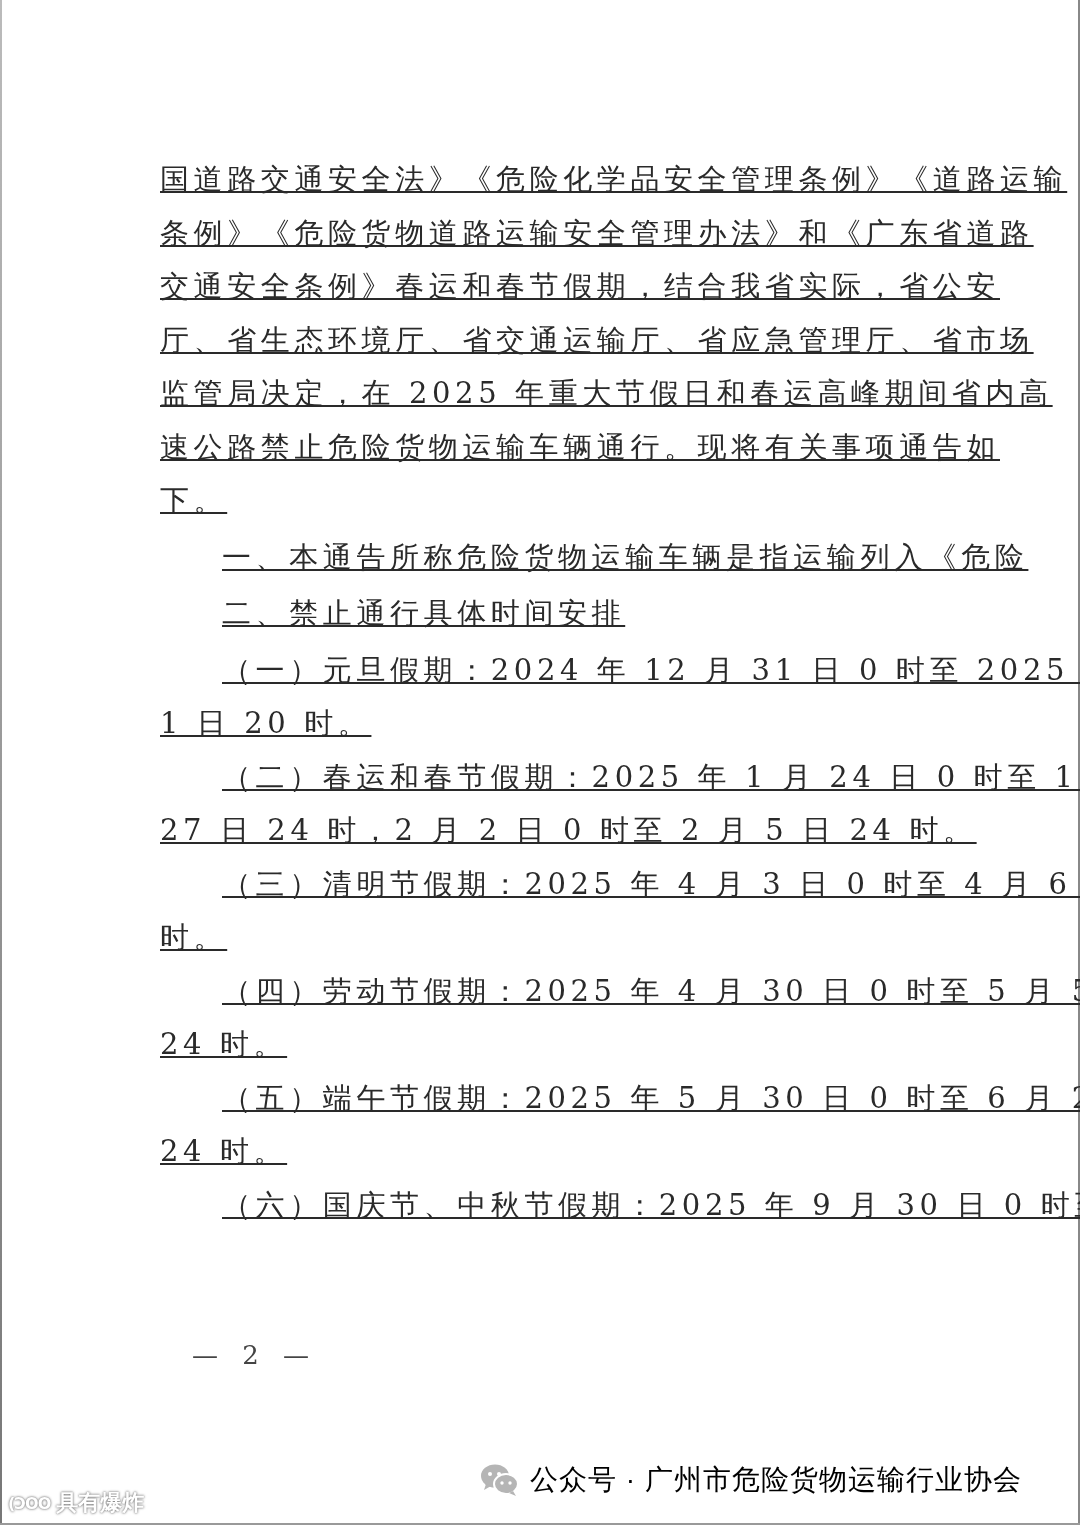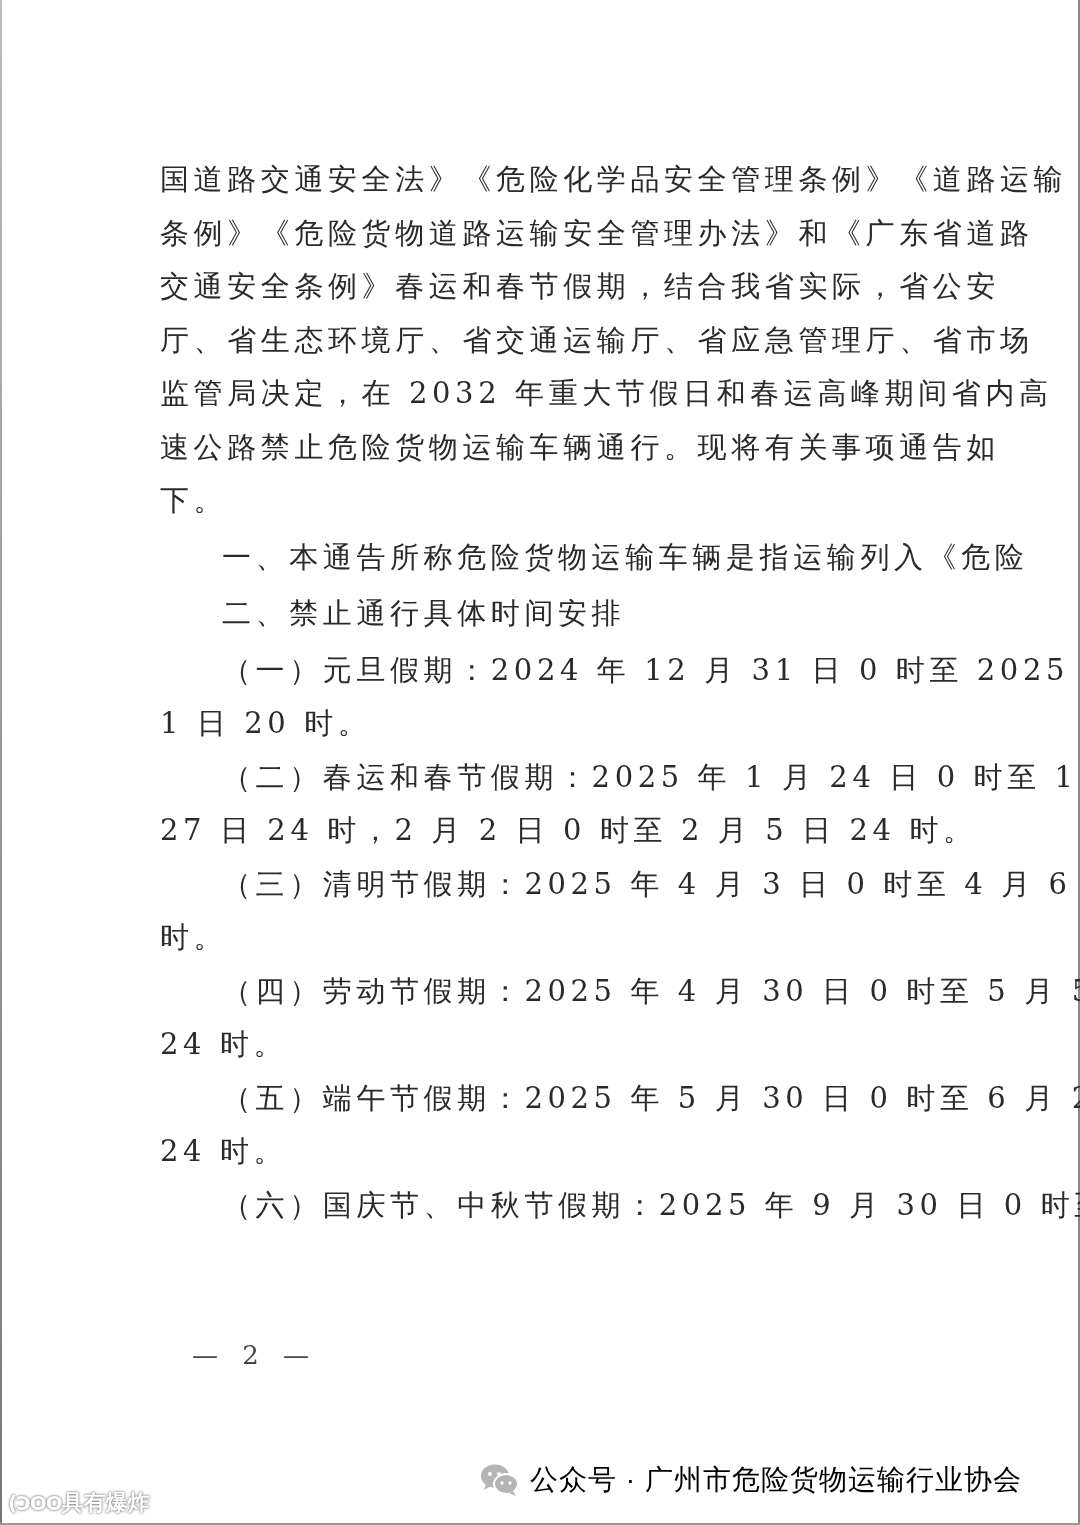--- a/index.html
+++ b/index.html
@@ -35,20 +35,21 @@
     }
     .line {
       height: 53.5px;
       line-height: 53.5px;
       font-size: 29px;
       white-space: nowrap;
       letter-spacing: 4.6px;
       text-align: justify;
       text-align-last: justify;
       overflow: visible;
+      text-decoration: underline;
     }
     .line.last {
       text-align-last: left;
     }
     .line.indent {
       padding-left: 62px;
     }
     .line.gap {
       margin-top: 3px;
     }
@@ -82,37 +83,38 @@
       top: 1488px;
       display: flex;
       align-items: center;
       color: #ffffff;
       font-family: "DejaVu Sans", sans-serif;
       font-size: 22px;
       font-weight: bold;
       text-shadow: 0 0 2px #777, 0 0 3px #999;
     }
     .watermark .logo {
-      font-size: 20px;
+      font-size: 16px;
+      margin-right: 6px;
       letter-spacing: -1px;
     }
   </style>
 </head>
 <body>
 
 <div class="page-edge-left"></div>
 <div class="page-edge-right"></div>
 <div class="page-edge-bottom"></div>
 
 <div class="doc">
   <div class="line">国道路交通安全法》《危险化学品安全管理条例》《道路运输</div>
   <div class="line">条例》《危险货物道路运输安全管理办法》和《广东省道路</div>
   <div class="line">交通安全条例》春运和春节假期，结合我省实际，省公安</div>
   <div class="line">厅、省生态环境厅、省交通运输厅、省应急管理厅、省市场</div>
-  <div class="line">监管局决定，在 2032 年重大节假日和春运高峰期间省内高</div>
+  <div class="line">监管局决定，在 2025 年重大节假日和春运高峰期间省内高</div>
   <div class="line">速公路禁止危险货物运输车辆通行。现将有关事项通告如</div>
   <div class="line last">下。</div>
 
   <div class="line indent gap">一、本通告所称危险货物运输车辆是指运输列入《危险</div>
 
   <div class="line indent last gap">二、禁止通行具体时间安排</div>
 
   <div class="line indent gap">（一）元旦假期：2024 年 12 月 31 日 0 时至 2025 年 1 月</div>
   <div class="line last">1 日 20 时。</div>
   <div class="line indent">（二）春运和春节假期：2025 年 1 月 24 日 0 时至 1 月</div>

